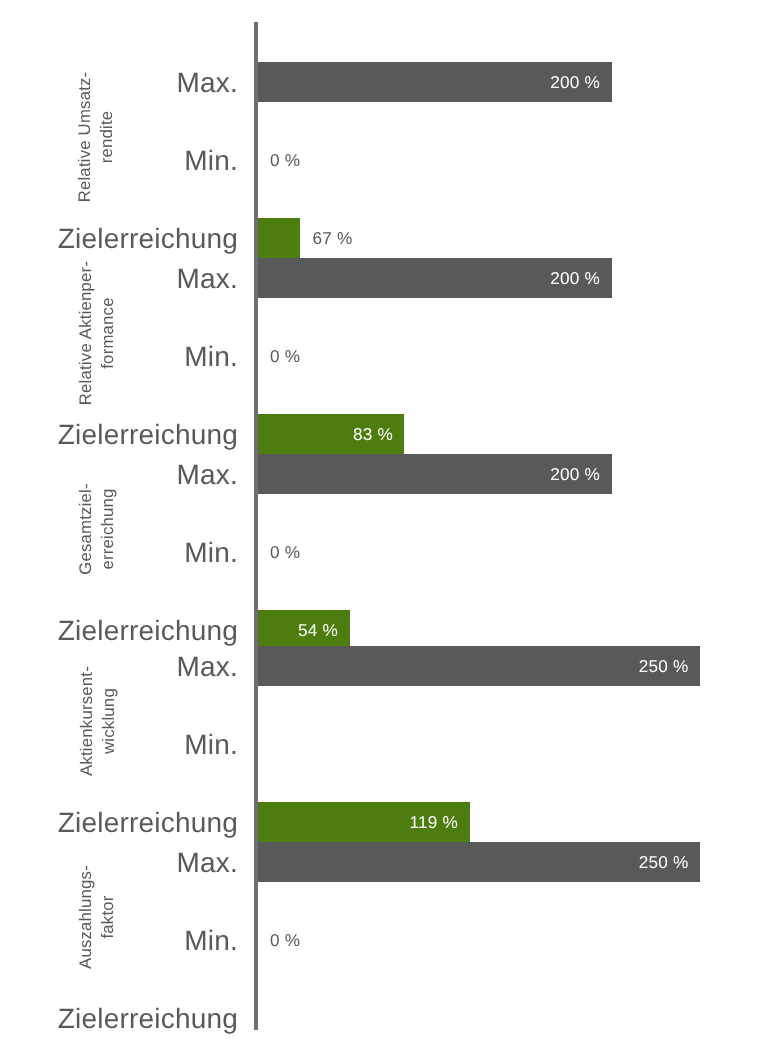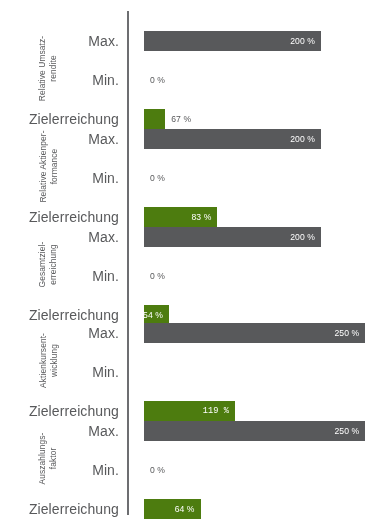--- a/index.html
+++ b/index.html
@@ -65,21 +65,21 @@
     left: 0;
     width: 119px;
     text-align: right;
     font-size: 14px;
     line-height: 20px;
     color: #58595B;
     letter-spacing: 0.1px;
   }
   .bar-area {
     position: absolute;
-    left: 144px;
+    left: 129px;
     top: 0;
     height: 20px;
     right: 0;
   }
   .bar {
     position: absolute;
     left: 0;
     top: 0;
     height: 20px;
     box-sizing: border-box;
@@ -192,21 +192,21 @@
         </div>
         <div class="row" style="top: 50px;">
           <div class="row-label">Min.</div>
           <div class="bar-area">
             <span class="bar-value-outside" style="left: 6px;">0 %</span>
           </div>
         </div>
         <div class="row" style="top: 89px;">
           <div class="row-label">Zielerreichung</div>
           <div class="bar-area">
-            <div class="bar ziel" style="width: 25px; text-align: right;">
+            <div class="bar ziel" style="width: 46px; text-align: right;">
               <span class="bar-value-inside">54 %</span>
             </div>
           </div>
         </div>
       </div>
       <div class="group" style="top: 312px; height: 110px;">
         <div class="group-label">
           <div class="group-label-inner">
             <div>Aktienkursent-</div>
             <div>wicklung</div>
@@ -219,21 +219,21 @@
               <span class="bar-value-inside">250 %</span>
             </div>
           </div>
         </div>
         <div class="row" style="top: 50px;">
           <div class="row-label">Min.</div>
         </div>
         <div class="row" style="top: 89px;">
           <div class="row-label">Zielerreichung</div>
           <div class="bar-area">
-            <div class="bar ziel" style="width: 91px; font-family: Liberation Mono, monospace;">
+            <div class="bar ziel" style="width: 106px;">
               <span class="bar-value-inside">119 %</span>
             </div>
           </div>
         </div>
       </div>
       <div class="group" style="top: 410px; height: 110px;">
         <div class="group-label">
           <div class="group-label-inner">
             <div>Auszahlungs-</div>
             <div>faktor</div>
@@ -248,21 +248,16 @@
           </div>
         </div>
         <div class="row" style="top: 50px;">
           <div class="row-label">Min.</div>
           <div class="bar-area">
             <span class="bar-value-outside" style="left: 6px;">0 %</span>
           </div>
         </div>
         <div class="row" style="top: 89px;">
           <div class="row-label">Zielerreichung</div>
-          <div class="bar-area">
-            <div class="bar ziel" style="width: 56.64px;">
-              <span class="bar-value-inside">64 %</span>
-            </div>
-          </div>
         </div>
       </div>
     </div>
 </div>
 
 </body></html>

